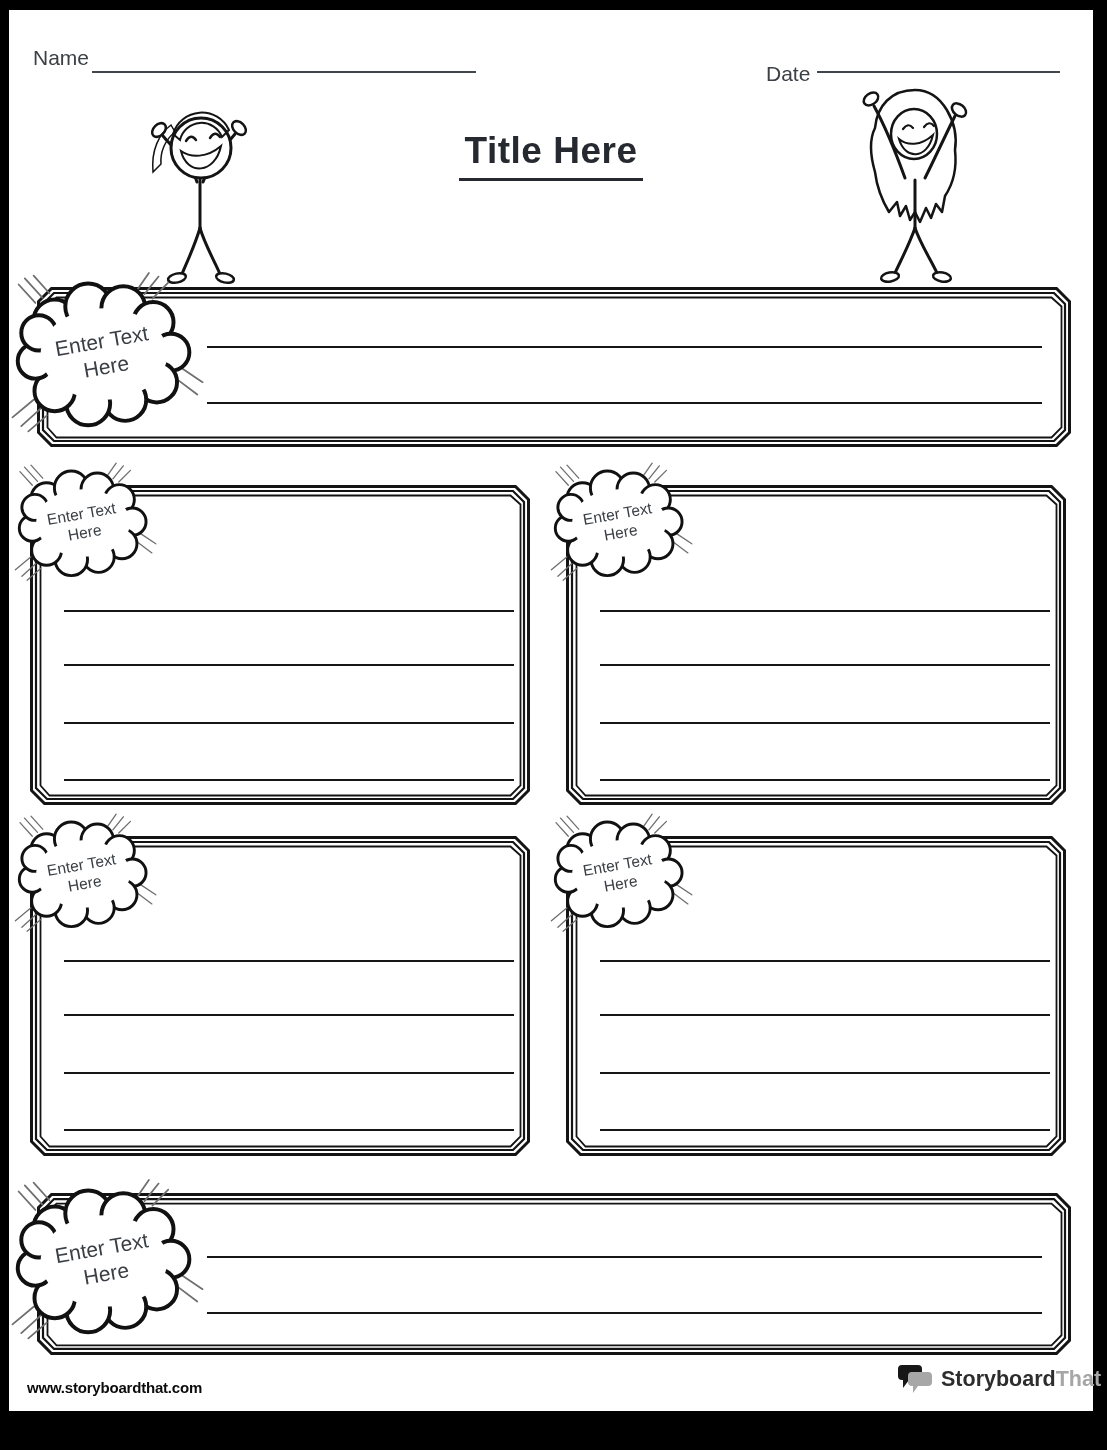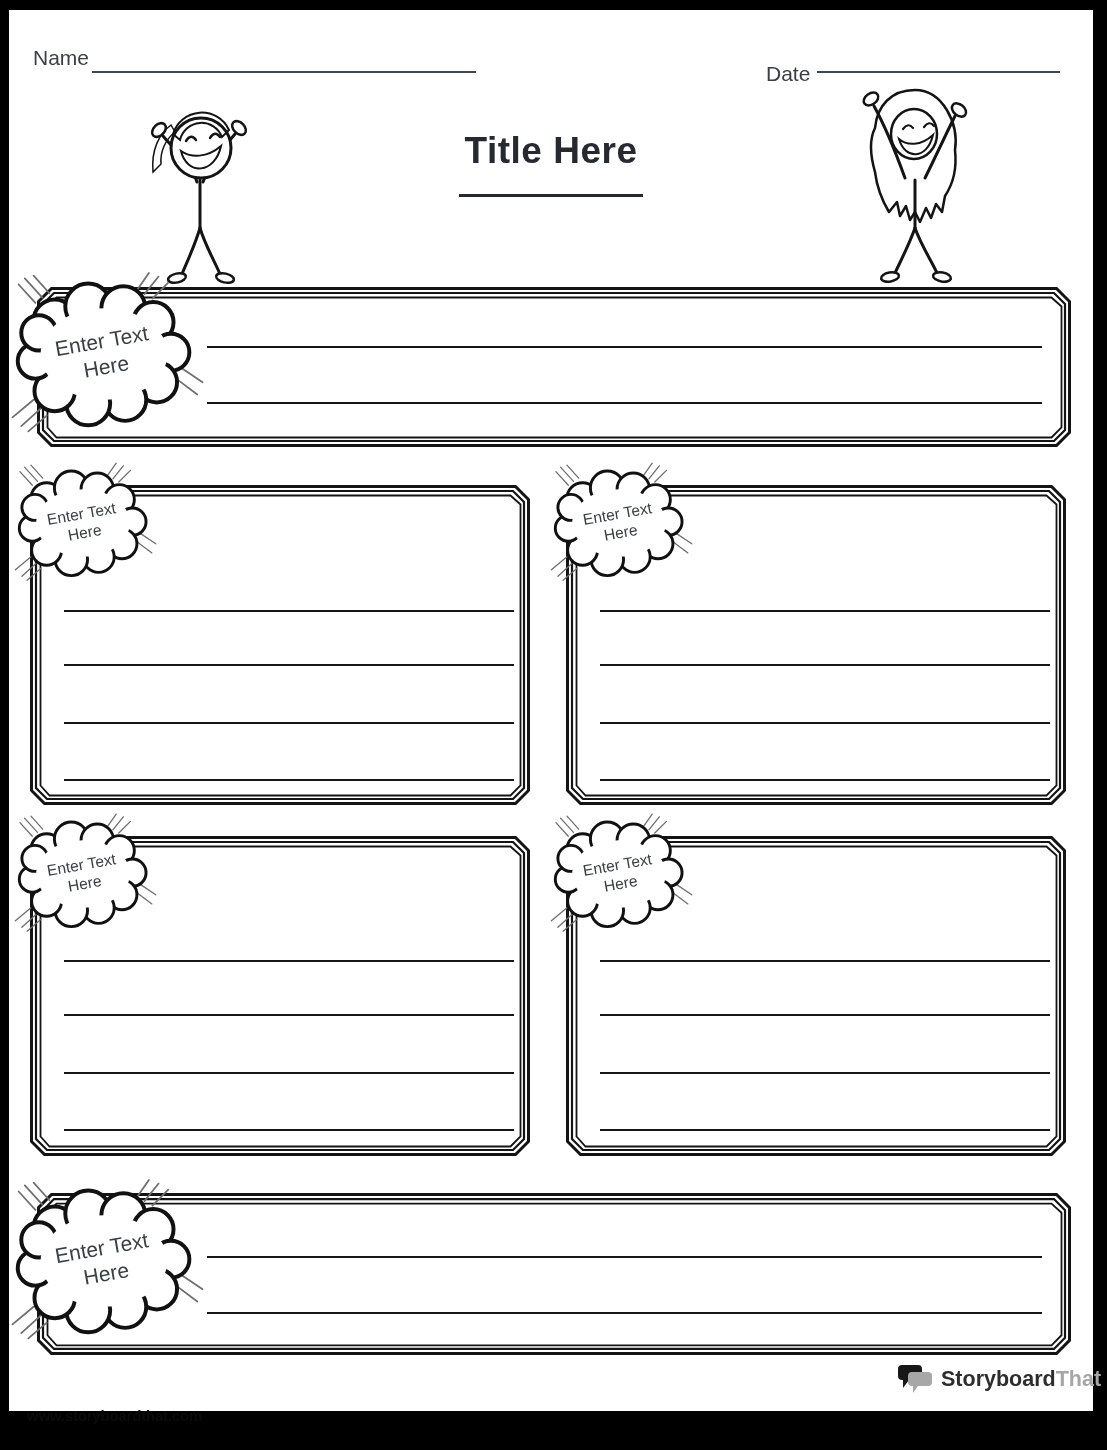--- a/index.html
+++ b/index.html
@@ -5,21 +5,21 @@
   html,body{margin:0;padding:0;background:#000;}
   .frame{position:relative;width:1107px;height:1450px;background:#000;
          font-family:"Liberation Sans",sans-serif;overflow:hidden;}
   .page{position:absolute;left:9px;top:10px;width:1084px;height:1401px;background:#fff;}
 
   
   .field-label{position:absolute;font-size:21px;color:#3b4046;}
   .field-line{position:absolute;height:0;border-top:2px solid #41464d;}
   .title-wrap{position:absolute;left:0;width:1102px;top:130px;text-align:center;}
   .title{display:inline-block;font-size:37px;font-weight:700;color:#262a30;
-         border-bottom:3px solid #262a30;padding:0 6px 22px;letter-spacing:.5px;}
+         border-bottom:3px solid #262a30;padding:0 6px 6px;letter-spacing:.5px;}
 
   
   .figure{position:absolute;}
   .figure path,.figure line{fill:none;stroke:#141414;stroke-linecap:round;}
 
   
   .box{position:absolute;}
   .bframe{position:absolute;left:0;top:0;width:100%;height:100%;overflow:visible;}
   .bframe path{fill:none;stroke:#141414;stroke-linejoin:miter;}
   .p1{stroke-width:3px;} .p2{stroke-width:2.2px;} .p3{stroke-width:1.8px;}
@@ -32,21 +32,21 @@
   .cloud-svg{position:absolute;left:0;top:0;width:100%;height:100%;overflow:visible;}
   .cloud-text{position:absolute;left:0;top:0;right:0;bottom:0;display:flex;
               flex-direction:column;align-items:center;justify-content:center;
               transform:rotate(-10deg);color:#3a3f45;text-align:center;}
   .cloud-lg .cloud-text{font-size:21px;line-height:1.25;}
   .cloud-sm .cloud-text{font-size:15.5px;line-height:1.25;}
   .cloud-text span{display:block;}
 
   
   .site-url{position:absolute;left:27px;top:1379px;font-size:15px;font-weight:700;
-            color:#0b0b0b;letter-spacing:-.2px;margin-top:28px;}
+            color:#0b0b0b;letter-spacing:-.2px;}
   .brand{position:absolute;left:898px;top:1363px;display:flex;align-items:center;gap:7px;}
   .brand-text{font-size:21.5px;font-weight:700;color:#2d2d2d;}
   .brand-that{color:#a6a6a6;}
 </style>
 </head>
 <body>
 
 <svg width="0" height="0" style="position:absolute" aria-hidden="true">
   <defs>
     <symbol id="cloudSym" viewBox="0 0 200 160" overflow="visible">

